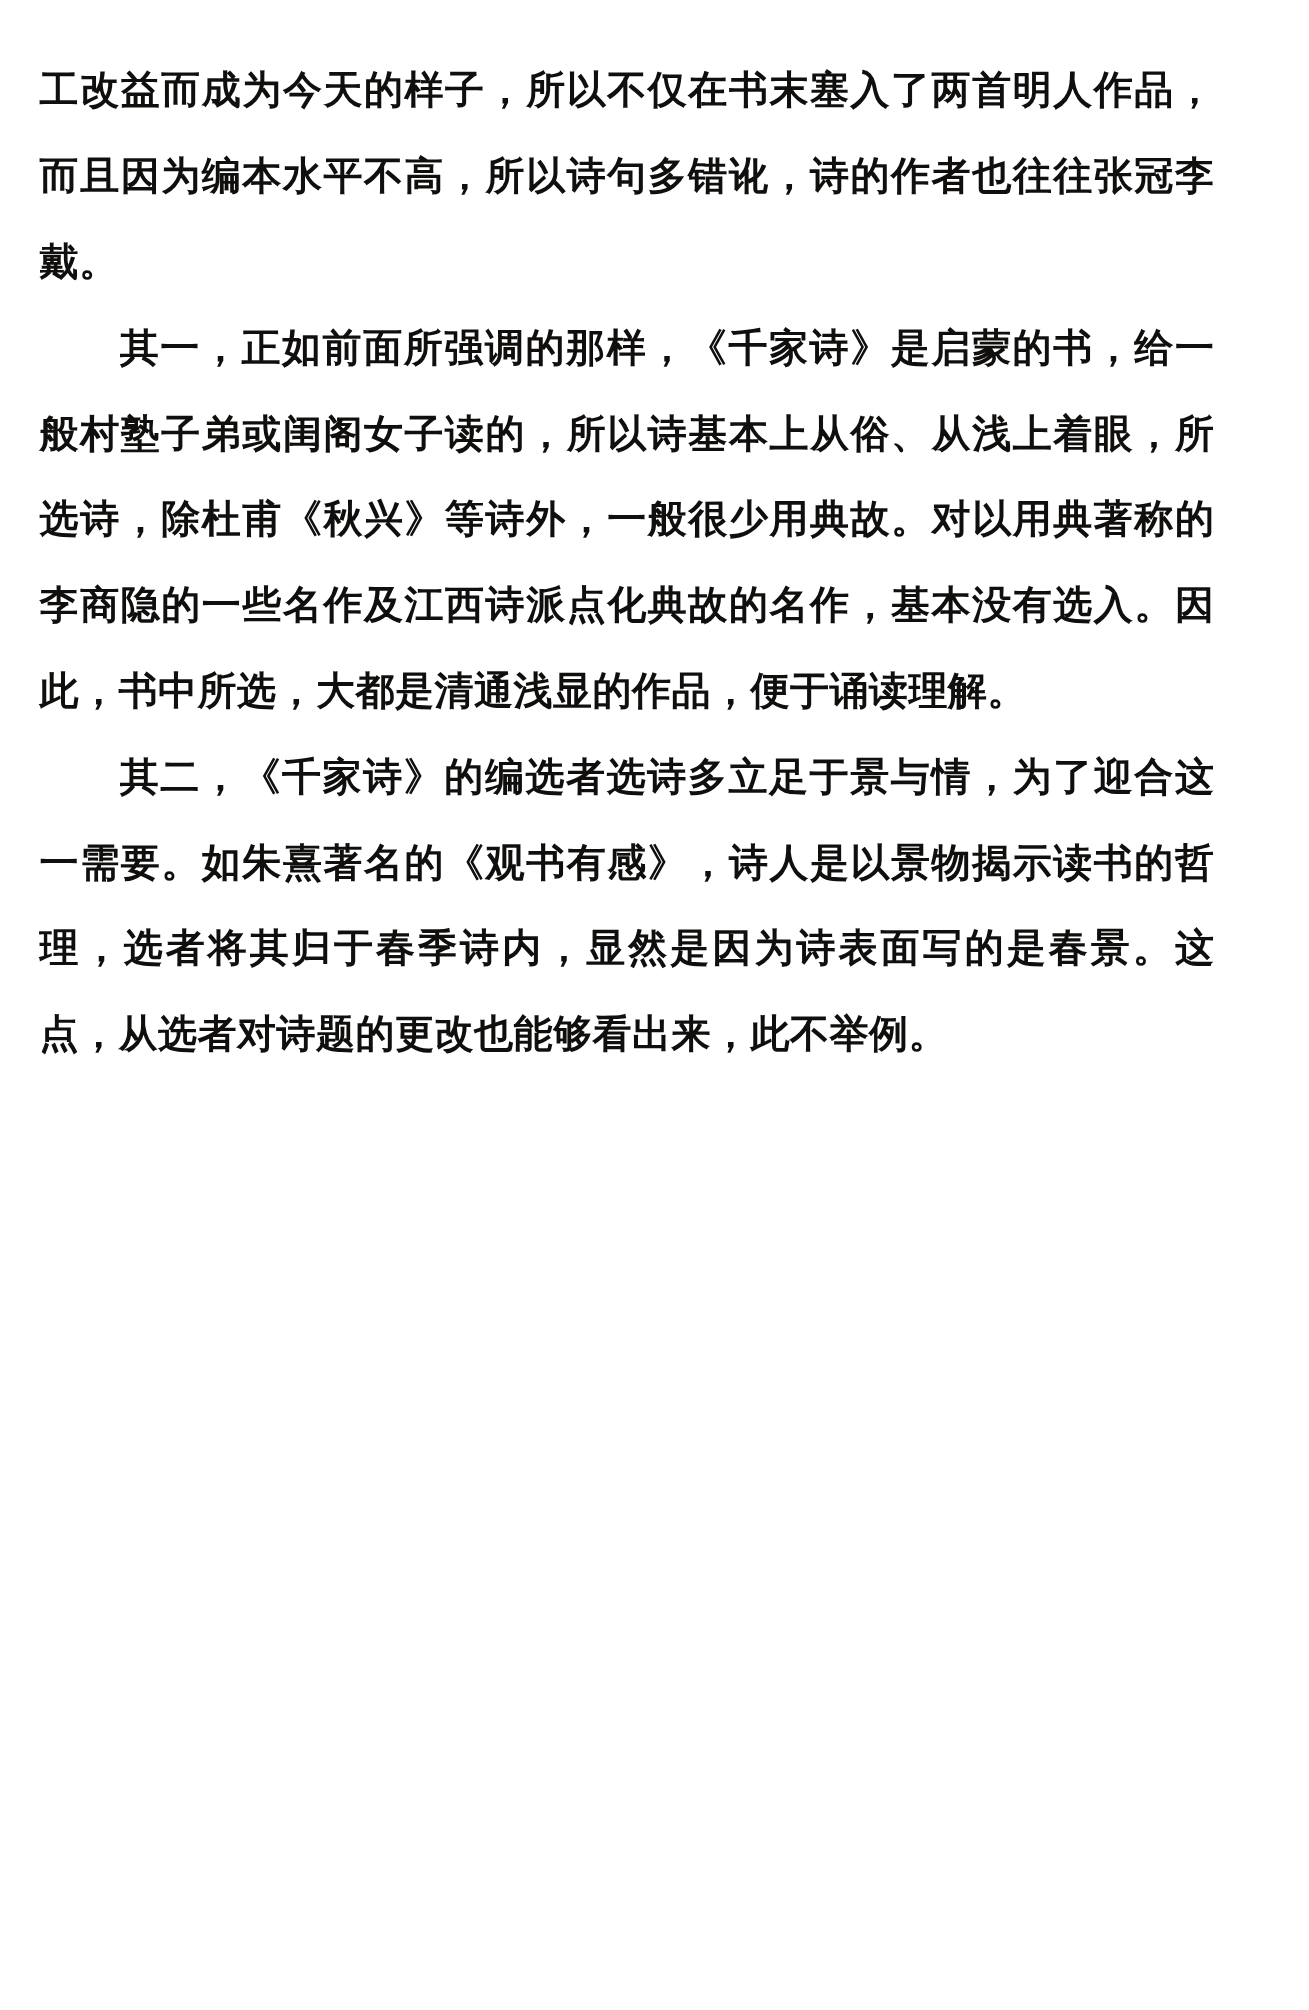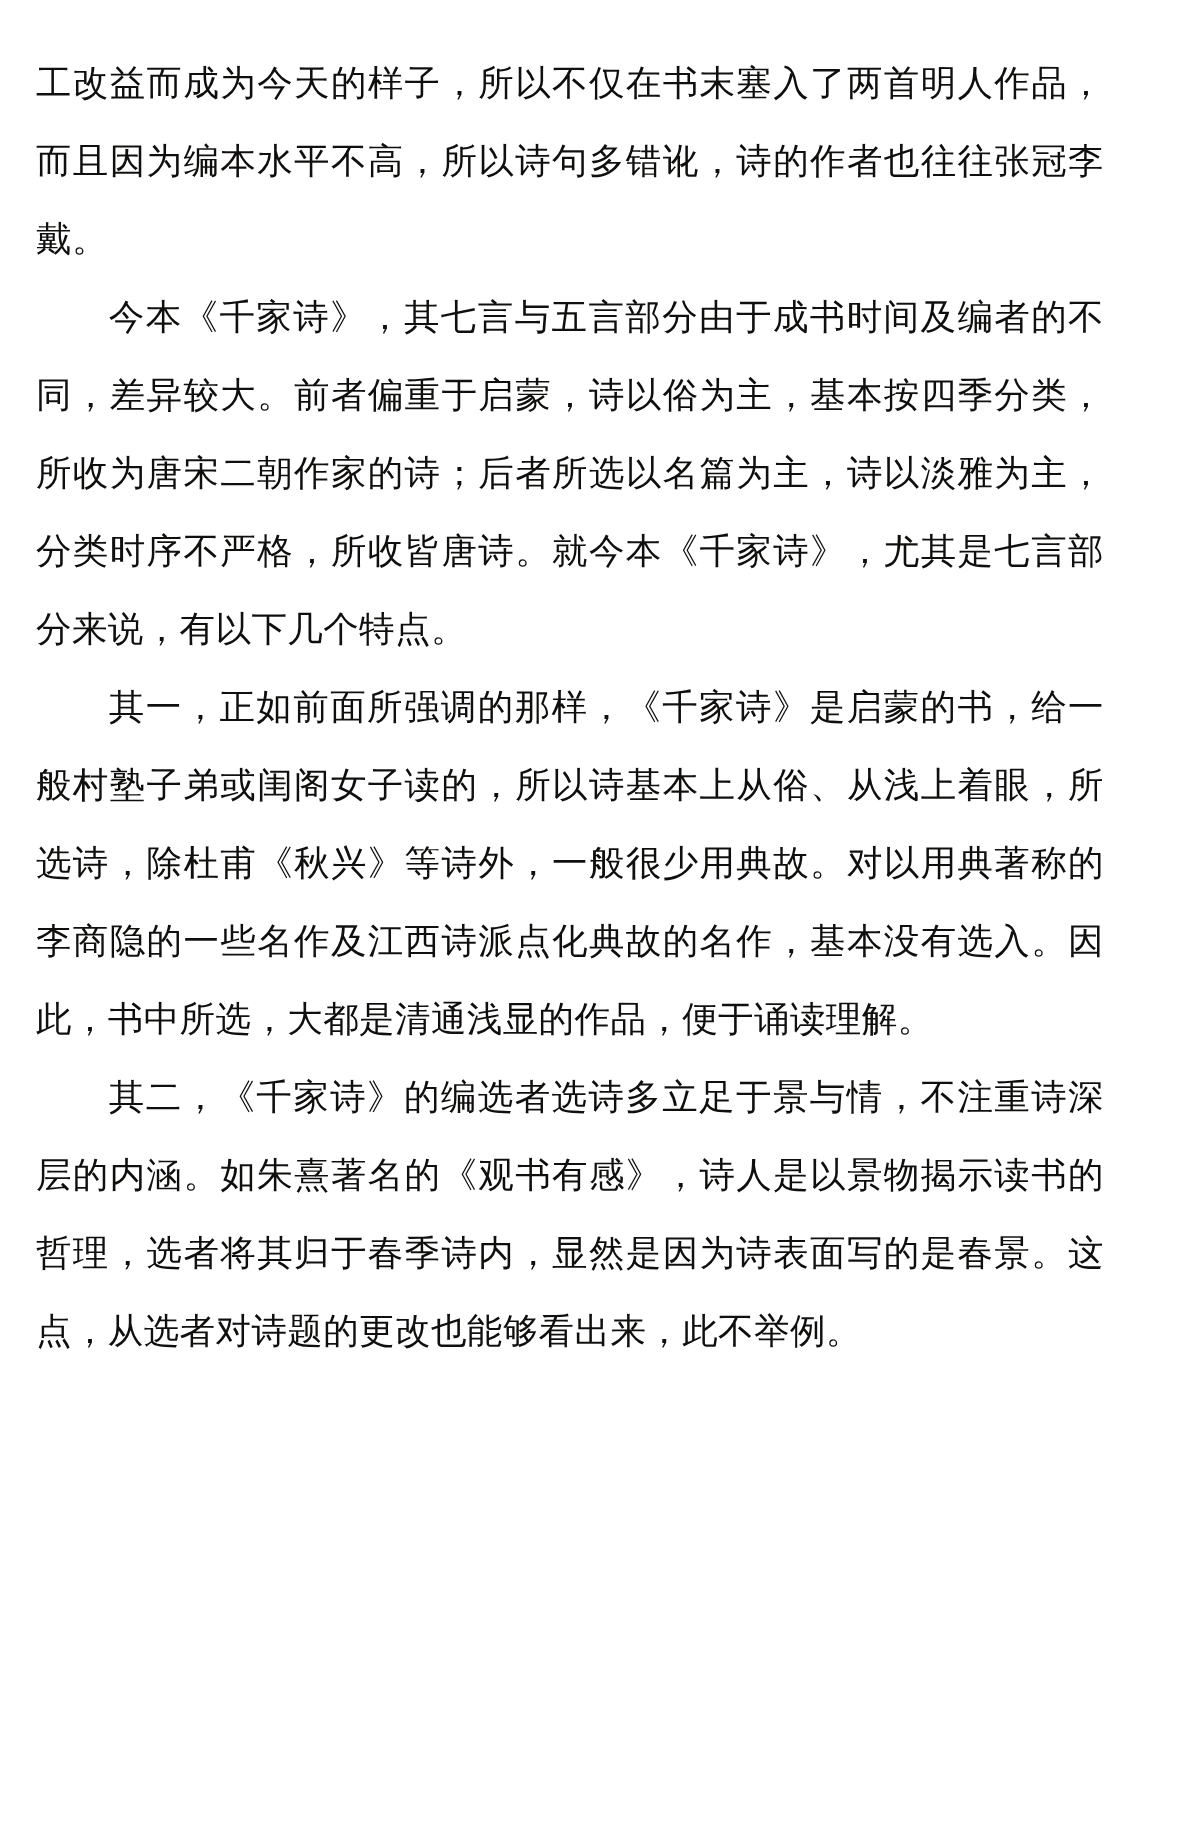--- a/index.html
+++ b/index.html
@@ -38,26 +38,25 @@
   }
   .para.indent {
     text-indent: 2.05em;
   }
   .para + .para {
     margin-top: 0;
   }
   
   .para {
     -webkit-font-smoothing: none;
-    font-weight: 400;
+    font-weight: 700;
   }
 </style>
 </head>
 <body>
 
 <div class="page">
   <div class="body-text">
     <p class="para">工改益而成为今天的样子，所以不仅在书末塞入了两首明人作品，而且因为编本水平不高，所以诗句多错讹，诗的作者也往往张冠李戴。</p>
-    <p class="para indent">今本《千家诗》，其七言与五言部分由于成书时间及编者的不同，差异较大。前者偏重于启蒙，诗以俗为主，基本按四季分类，所收为唐宋二朝作家的诗；后者所选以名篇为主，诗以淡雅为主，分类时序不严格，所收皆唐诗。就今本《千家诗》，尤其是七言部分来说，有以下几个特点。</p>
     <p class="para indent">其一，正如前面所强调的那样，《千家诗》是启蒙的书，给一般村塾子弟或闺阁女子读的，所以诗基本上从俗、从浅上着眼，所选诗，除杜甫《秋兴》等诗外，一般很少用典故。对以用典著称的李商隐的一些名作及江西诗派点化典故的名作，基本没有选入。因此，书中所选，大都是清通浅显的作品，便于诵读理解。</p>
-    <p class="para indent">其二，《千家诗》的编选者选诗多立足于景与情，不注重诗深层的内涵。如朱熹著名的《观书有感》，诗人是以景物揭示读书的哲理，选者将其归于春季诗内，显然是因为诗表面写的是春景。这点，从选者对诗题的更改也能够看出来，此不举例。</p>
+    <p class="para indent">其二，《千家诗》的编选者选诗多立足于景与情，为了迎合这一需要。如朱熹著名的《观书有感》，诗人是以景物揭示读书的哲理，选者将其归于春季诗内，显然是因为诗表面写的是春景。这点，从选者对诗题的更改也能够看出来，此不举例。</p>
   </div>
 </div>
 
 </body></html>

